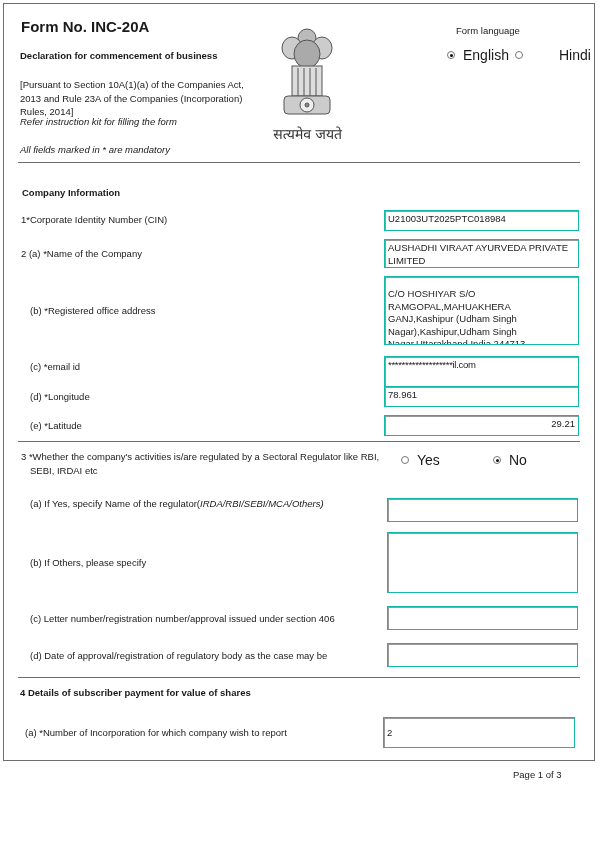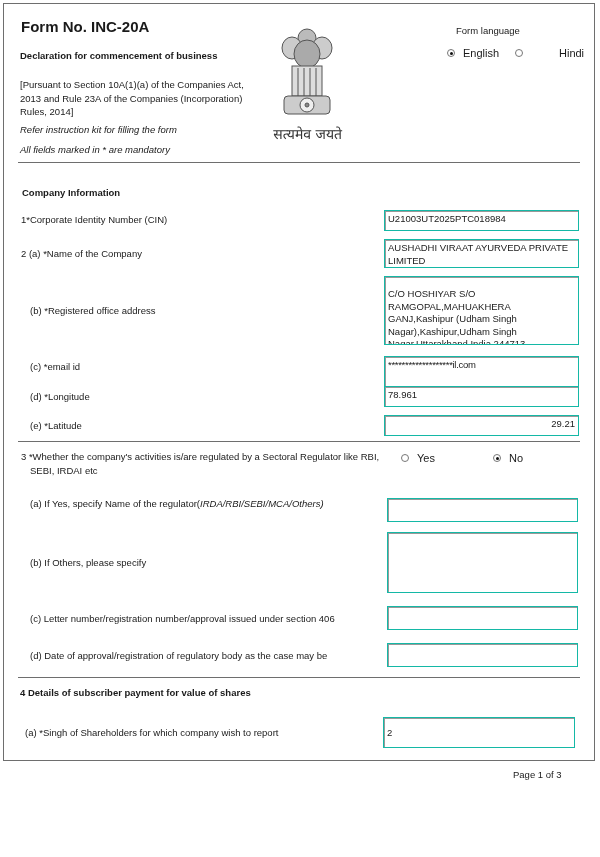--- a/index.html
+++ b/index.html
@@ -7,34 +7,34 @@
     .frame { position: absolute; left: 3px; top: 3px; width: 592px; height: 758px; border: 1.5px solid #6e6e6e; box-sizing: border-box; }
     .abs { position: absolute; white-space: nowrap; }
     .title { left: 21px; top: 18px; font-size: 15px; font-weight: bold; }
     .subtitle { left: 20px; top: 50px; font-size: 9.5px; font-weight: bold; }
     .pursuant { left: 20px; top: 78px; font-size: 9.5px; line-height: 13.5px; white-space: normal; width: 230px; }
     .italic { font-size: 9.5px; font-style: italic; }
     .hr { position: absolute; height: 1px; background: #6e6e6e; }
     .label { font-size: 9.5px; }
     .bold { font-weight: bold; }
     .box { position: absolute; border: 1px solid #14b8a6; box-shadow: inset 1px 1px 0 #999; box-sizing: border-box; background: #fff; font-size: 9.5px; padding: 2px 3px; line-height: 12.5px; white-space: normal; overflow: hidden; }
-    .radio { position: absolute; display: flex; align-items: center; font-size: 11px; }
+    .radio { position: absolute; display: flex; align-items: center; font-size: 14px; }
     .radio .circ { width: 8px; height: 8px; border: 1px solid #777; border-radius: 50%; margin-right: 8px; position: relative; box-sizing: border-box; }
     .radio .circ.on::after { content: ""; position: absolute; left: 1.5px; top: 1.5px; width: 3px; height: 3px; border-radius: 50%; background: #111; }
     .emblem { position: absolute; left: 276px; top: 24px; width: 62px; height: 112px; }
   </style>
 </head>
 <body>
 
 <div class="frame"></div>
 
 <div class="abs title">Form No. INC-20A</div>
 <div class="abs subtitle">Declaration for commencement of business</div>
 <div class="abs pursuant">[Pursuant to Section 10A(1)(a) of the Companies Act, 2013 and Rule 23A of the Companies (Incorporation) Rules, 2014]</div>
-<div class="abs italic" style="left:20px; top:124px;text-align:center;">Refer instruction kit for filling the form</div>
+<div class="abs italic" style="left:20px; top:116px;text-align:center;">Refer instruction kit for filling the form</div>
 <div class="abs italic" style="left:20px; top:144px;">All fields marked in * are mandatory</div>
 
 <div class="emblem">
   <svg width="62" height="100" viewBox="0 0 62 100">
     <g fill="none" stroke="#555" stroke-width="1">
       <ellipse cx="31" cy="14" rx="9" ry="9" fill="#bbb"></ellipse>
       <ellipse cx="16" cy="24" rx="10" ry="11" fill="#ccc"></ellipse>
       <ellipse cx="46" cy="24" rx="10" ry="11" fill="#ccc"></ellipse>
       <ellipse cx="31" cy="30" rx="13" ry="14" fill="#aaa"></ellipse>
       <rect x="16" y="42" width="30" height="30" fill="#ddd"></rect>
@@ -103,16 +103,16 @@
 
 <div class="abs label" style="left:30px; top:613px;">(c) Letter number/registration number/approval issued under section 406</div>
 <div class="box" style="left:387px; top:606px; width:191px; height:24px;"></div>
 
 <div class="abs label" style="left:30px; top:650px;">(d) Date of approval/registration of regulatory body as the case may be</div>
 <div class="box" style="left:387px; top:643px; width:191px; height:24px;"></div>
 
 <div class="hr" style="left:18px; top:677px; width:562px;"></div>
 
 <div class="abs label bold" style="left:20px; top:687px;">4 Details of subscriber payment for value of shares</div>
-<div class="abs label" style="left:25px; top:727px;">(a) *Singh of Shareholders for which company wish to report</div>
+<div class="abs label" style="left:25px; top:727px;">(a) *Number of Incorporation for which company wish to report</div>
 <div class="box" style="left:383px; top:717px; width:192px; height:31px; padding-top:9px;">2</div>
 
 <div class="abs label" style="left:513px; top:769px;">Page 1 of 3</div>
 
 </body></html>

